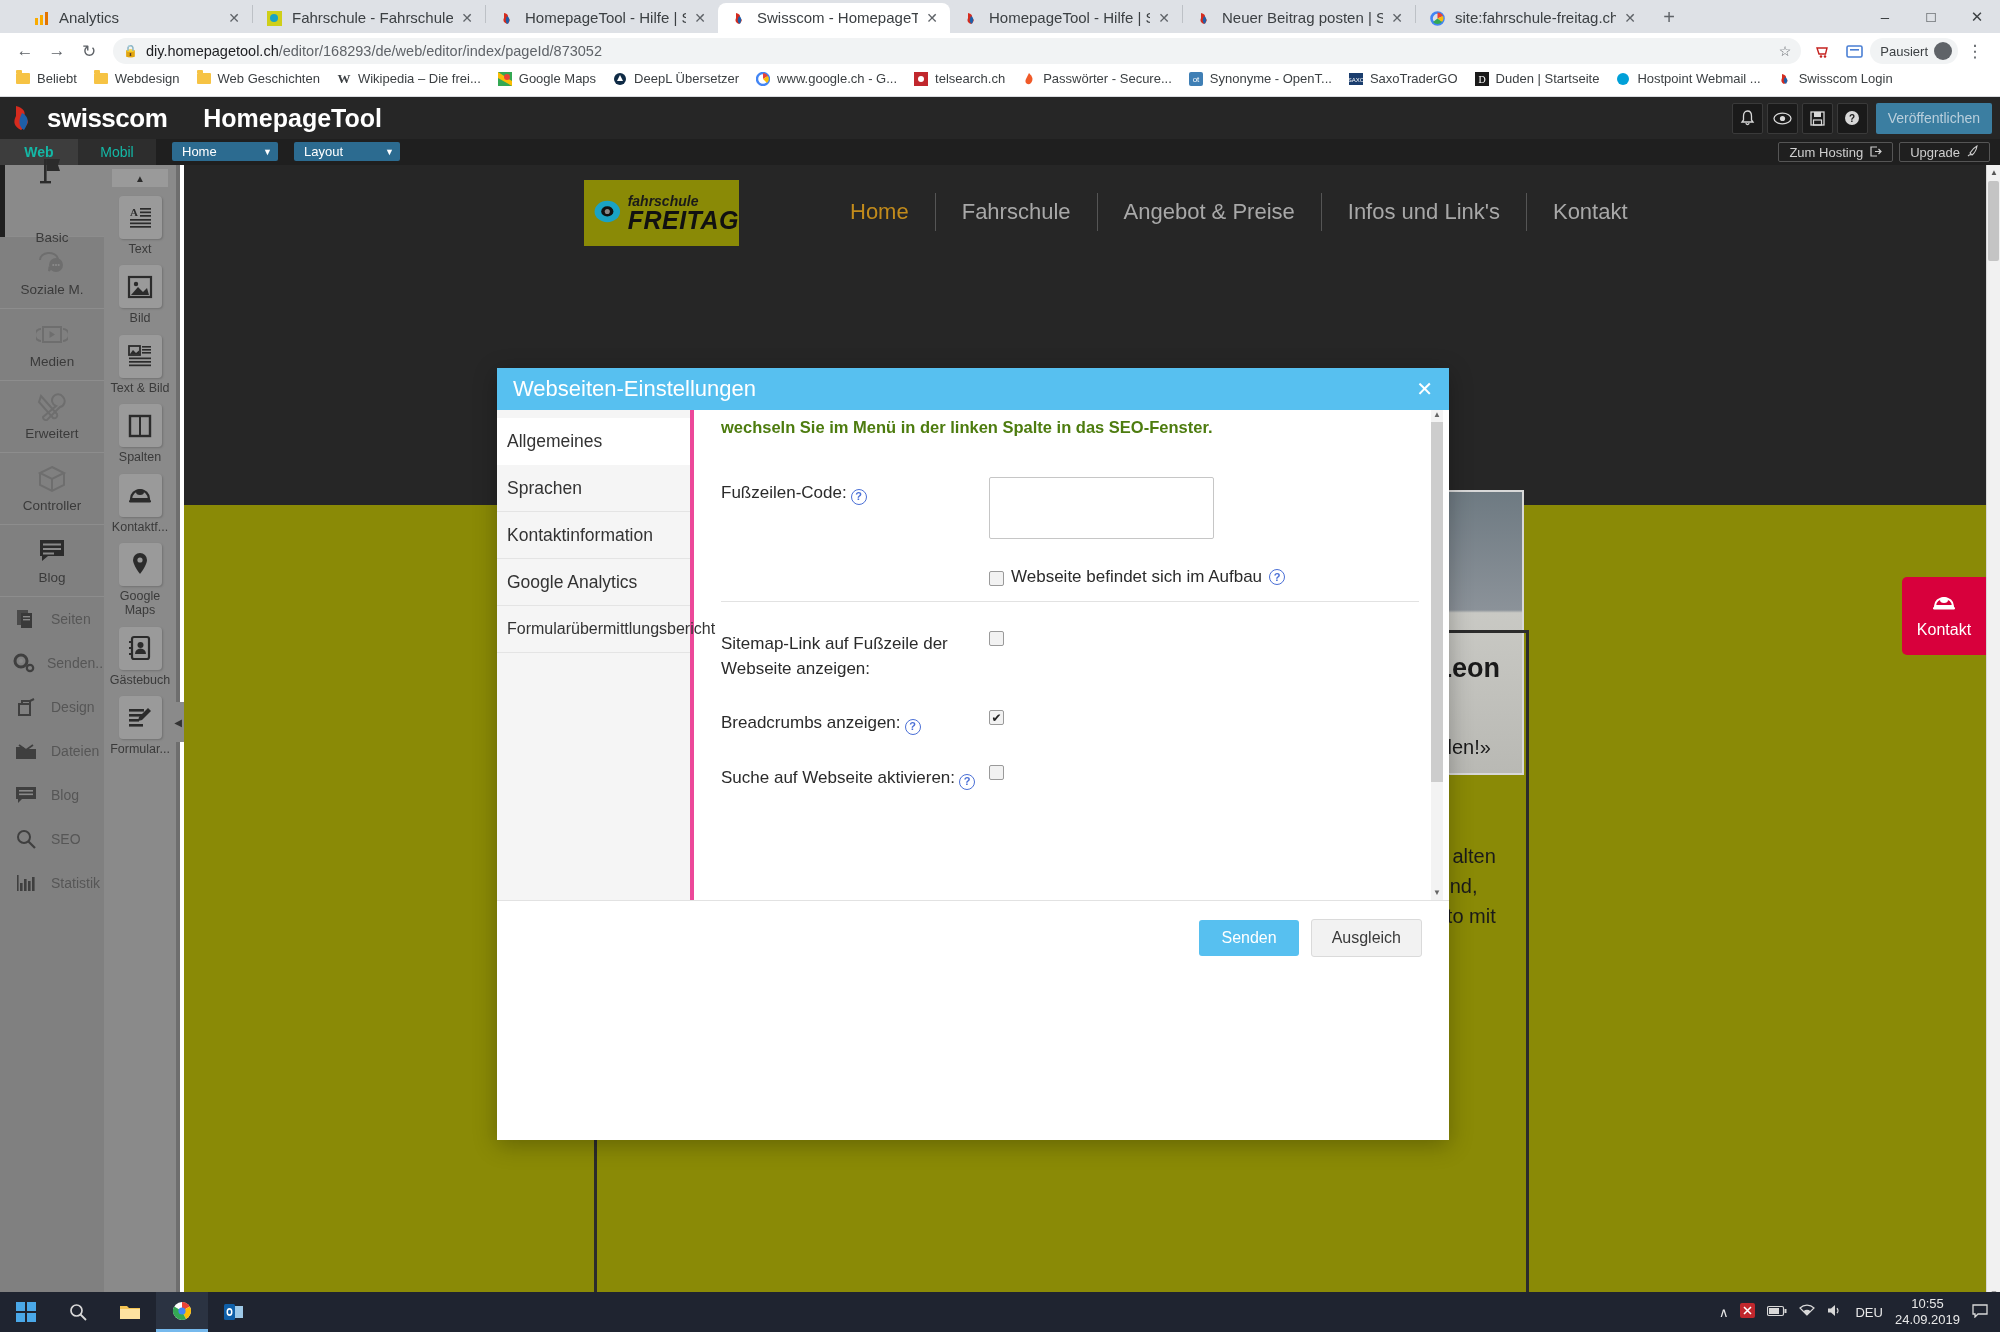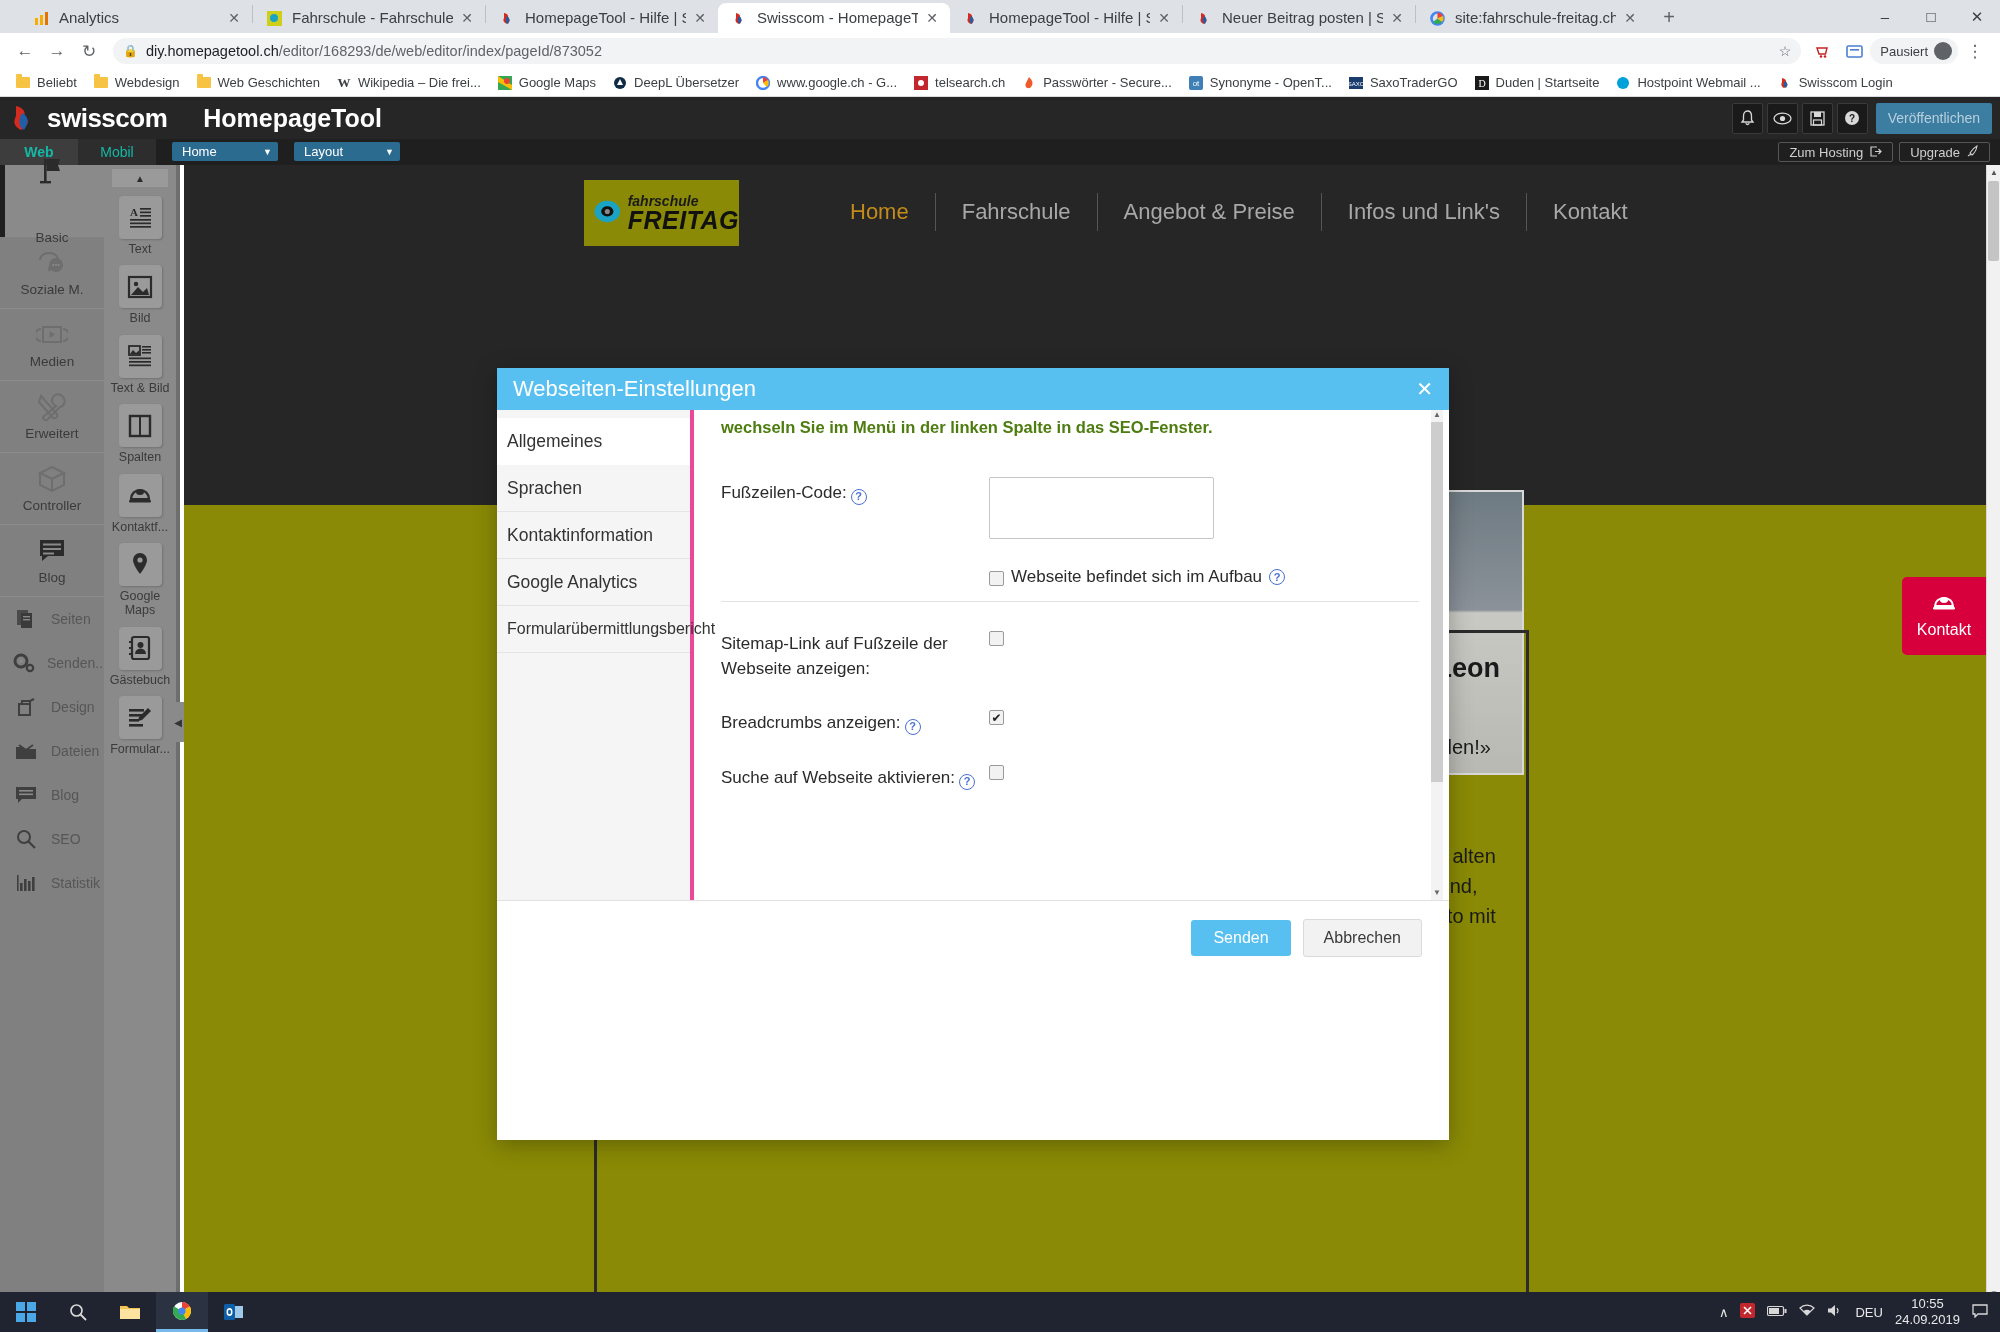--- a/index.html
+++ b/index.html
@@ -95,21 +95,21 @@
   }
   .profile-pill .avatar {
     width:18px;height:18px;border-radius:50%;background:#5f6368;
   }
 
   .bookmarks {
     height: 28px; background:#ffffff; display:flex; align-items:center;
     padding: 0 8px; gap: 2px; border-bottom: 1px solid #dadce0;
   }
   .bm {
-    display:flex; align-items:center; gap:6px; padding: 0 7px; height:24px;
+    display:flex; gap:6px; padding: 0 7px; height:24px;
     font-size:13px; color:#3c4043; white-space:nowrap;
   }
   .bm .bmicon {
     width:16px;height:16px;display:flex;align-items:center;justify-content:center;
     font-size:11px; flex-shrink:0;
   }
   .folder-icon {
     width:14px;height:11px;background:#f6c344;border-radius:1px;
     position:relative;
   }
@@ -992,21 +992,21 @@
         </div>
         <div class="modal-vscroll">
           <div class="msa" style="top:0;">▲</div>
           <div class="mthumb"></div>
           <div class="msa" style="bottom:0;">▼</div>
         </div>
       </div>
     </div>
     <div class="modal-footer">
       <button class="btn-primary">Senden</button>
-      <button class="btn-default">Abbrechen</button>
+      <button class="btn-default">Ausgleich</button>
     </div>
   </div>
 
   <div class="taskbar">
     <div class="tb-start">
       <svg width="20" height="20" viewBox="0 0 20 20">
           <rect x="0" y="0" width="9" height="9" fill="#4aa8e8"></rect>
           <rect x="11" y="0" width="9" height="9" fill="#4aa8e8"></rect>
           <rect x="0" y="11" width="9" height="9" fill="#4aa8e8"></rect>
           <rect x="11" y="11" width="9" height="9" fill="#4aa8e8"></rect>

